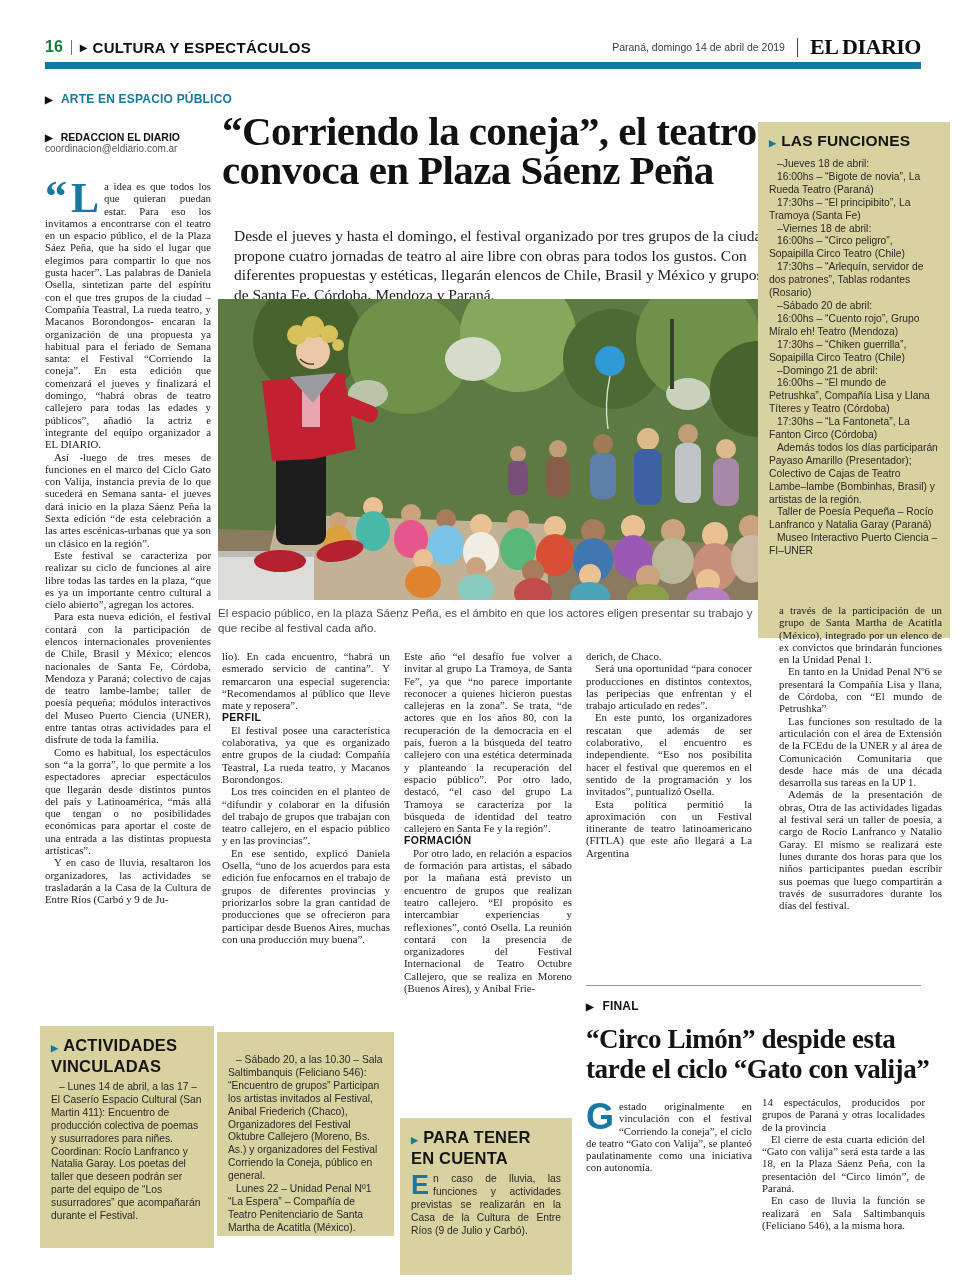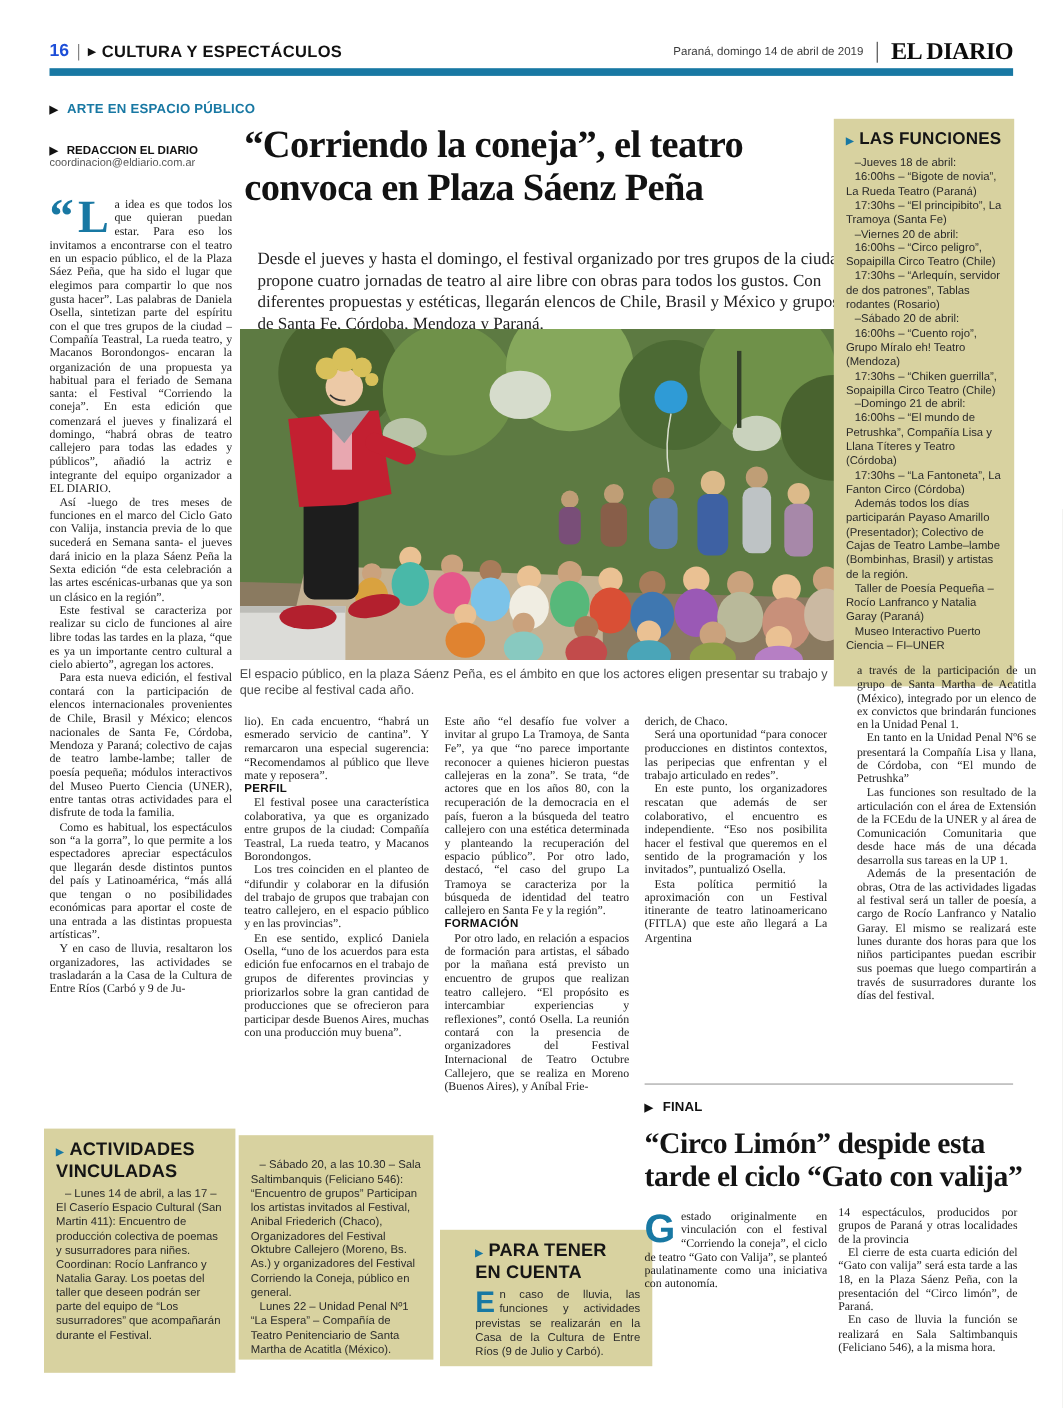--- a/index.html
+++ b/index.html
@@ -2,38 +2,38 @@
 <html><head>
 <meta charset="utf-8">
 <style>
   html,body{margin:0;padding:0;background:#e9e9e6;}
   #canvas{position:relative;width:966px;height:1280px;margin:0 auto;background:#ffffff;
           overflow:hidden;font-family:"Liberation Serif",serif;color:#1b1b1b;}
   .abs{position:absolute;}
   
   .hdr{left:45px;right:45px;top:34px;height:26px;display:flex;align-items:center;
        font-family:"Liberation Sans",sans-serif;}
-  .pagenum{font-weight:bold;font-size:16px;color:#1d4ed8;text-align:right;}
+  .pagenum{font-weight:bold;font-size:16px;color:#15803d;text-align:right;}
   .hdiv{width:1px;height:15px;background:#777;margin:0 8px;}
   .arrow{color:#111;font-size:10px;margin-right:5px;}
   .arrow.blue{color:#1878a3;}
   .section{font-weight:bold;font-size:15px;letter-spacing:.3px;color:#111;}
   .hspacer{flex:1;}
   .dateline{font-size:10.5px;color:#3c3c3c;}
   .mastdiv{width:1px;height:19px;background:#444;margin:0 12px;}
   .masthead{font-family:"Liberation Serif",serif;font-weight:bold;font-size:22px;
             letter-spacing:-.5px;color:#0c0c0c;}
   .bluebar{left:45px;right:45px;top:62px;height:7px;background:#1878a3;}
   
   .kicker{font-family:"Liberation Sans",sans-serif;font-weight:bold;font-size:12px;
           letter-spacing:.2px;}
   .kicker .txt{color:#1878a3;}
   .kicker .txt.black{color:#111;}
   
-  .headline{font-weight:bold;font-size:35px;line-height:39px;letter-spacing:-.6px;color:#121212;}
+  .headline{font-weight:bold;font-size:41px;line-height:39px;letter-spacing:-.6px;color:#121212;}
   .lede{font-size:15.5px;line-height:19.6px;color:#222;}
   
   .byline{font-family:"Liberation Sans",sans-serif;font-weight:bold;font-size:10.5px;color:#111;}
   .bymail{font-family:"Liberation Sans",sans-serif;font-size:10px;color:#555;}
   
   .col{font-size:10.8px;line-height:12.3px;text-align:justify;overflow:hidden;}
   .col p{margin:0;}
   .col p.ind, .col .li{text-indent:9px;}
   .col.cont .li:first-child{text-indent:0;}
   .subhead{font-family:"Liberation Sans",sans-serif;font-weight:bold;font-size:10.5px;
@@ -178,31 +178,31 @@
       <circle cx="79" cy="36" r="10" fill="#d8c05a"></circle>
         <circle cx="95" cy="28" r="11" fill="#d8c05a"></circle>
       <circle cx="111" cy="35" r="9" fill="#d8c05a"></circle>
         <circle cx="120" cy="46" r="6" fill="#d8c05a"></circle>
       <path d="M82 60 Q88 66 96 65" stroke="#333" fill="none" stroke-width="1.4"></path>
     </svg>
   </div>
 
   <div class="abs caption" style="left:218px;top:606px;width:547px;">El espacio público, en la plaza Sáenz Peña, es el ámbito en que los actores eligen presentar su trabajo y que recibe al festival cada año.</div>
 
-  <div class="abs tanbox" style="left:758px;top:108px;width:164px;height:516px;">
+  <div class="abs tanbox" style="left:758px;top:122px;width:192px;height:516px;">
     <div class="inner">
       <div class="boxtitle">
         <span class="arrow blue">▶</span><span>LAS FUNCIONES</span>
       </div>
       <div class="boxbody">
 
       <p>–Jueves 18 de abril:</p>
           <p>16:00hs – “Bigote de novia”, La Rueda Teatro (Paraná)</p>
           <p>17:30hs – “El principibito”, La Tramoya (Santa Fe)</p>
-          <p>–Viernes 20 de abril:</p>
+          <p>–Viernes 18 de abril:</p>
           <p>16:00hs – “Circo peligro”, Sopaipilla Circo Teatro (Chile)</p>
           <p>17:30hs – “Arlequín, servidor de dos patrones”, Tablas rodantes (Rosario)</p>
           <p>–Sábado 20 de abril:</p>
           <p>16:00hs – “Cuento rojo”, Grupo Míralo eh! Teatro (Mendoza)</p>
           <p>17:30hs – “Chiken guerrilla”, Sopaipilla Circo Teatro (Chile)</p>
           <p>–Domingo 21 de abril:</p>
           <p>16:00hs – “El mundo de Petrushka”, Compañía Lisa y Llana Títeres y Teatro (Córdoba)</p>
           <p>17:30hs – “La Fantoneta”, La Fanton Circo (Córdoba)</p>
           <p>Además todos los días participarán  Payaso Amarillo (Presentador); Colectivo de Cajas de Teatro Lambe–lambe (Bombinhas, Brasil) y artistas de la región.</p>
           <p>Taller de Poesía Pequeña – Rocío Lanfranco y Natalia Garay (Paraná)</p>
@@ -263,21 +263,21 @@
 
   <div class="abs col" style="left:404px;top:650px;width:168px;height:462px;">
     <p>Este año “el desafío fue volver a invitar al grupo La Tramoya, de Santa Fe”, ya que “no parece importante reconocer a quienes hicieron puestas callejeras en la zona”. Se trata, “de actores que en los años 80, con la recuperación de la democracia en el país, fueron a la búsqueda del teatro callejero con una estética determinada y planteando la recuperación del espacio público”. Por otro lado, destacó, “el caso del grupo La Tramoya se caracteriza por la búsqueda de identidad del teatro callejero en Santa Fe y la región”.</p>
     <p class="subhead">FORMACIÓN</p>
     <div>
 
     <p class="li">Por otro lado, en relación a espacios de formación para artistas, el sábado por la mañana está previsto un encuentro de grupos que realizan teatro callejero. “El propósito es intercambiar experiencias y reflexiones”, contó Osella. La reunión contará con la presencia de organizadores del Festival Internacional de Teatro Octubre Callejero, que se realiza en Moreno (Buenos Aires), y  Aníbal Frie-</p>
       </div>
   </div>
 
-  <div class="abs tanbox" style="left:400px;top:1118px;width:172px;height:124px;padding-left:21px;">
+  <div class="abs tanbox" style="left:400px;top:1118px;width:172px;height:157px;">
     <div class="inner">
       <div class="boxtitle" style="font-size:16.5px;line-height:18px;">
         <span class="arrow blue">▶</span><span>PARA TENER</span><br>
         <span>EN CUENTA</span>
       </div>
       <div class="boxbody" style="text-align:justify;">
         <p style="text-indent:0;">
           <span class="dc2">E</span>
           <span>n caso de lluvia, las funciones y actividades previstas se realizarán en la Casa de la Cultura de Entre Ríos (9 de Julio y Carbó).</span>
         </p>

